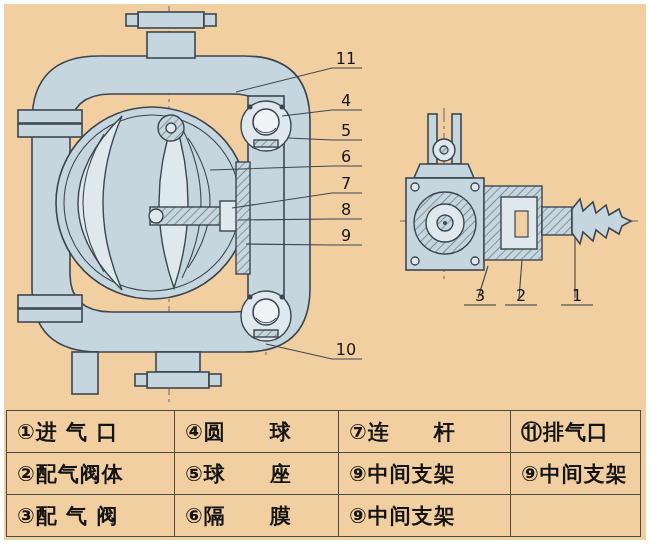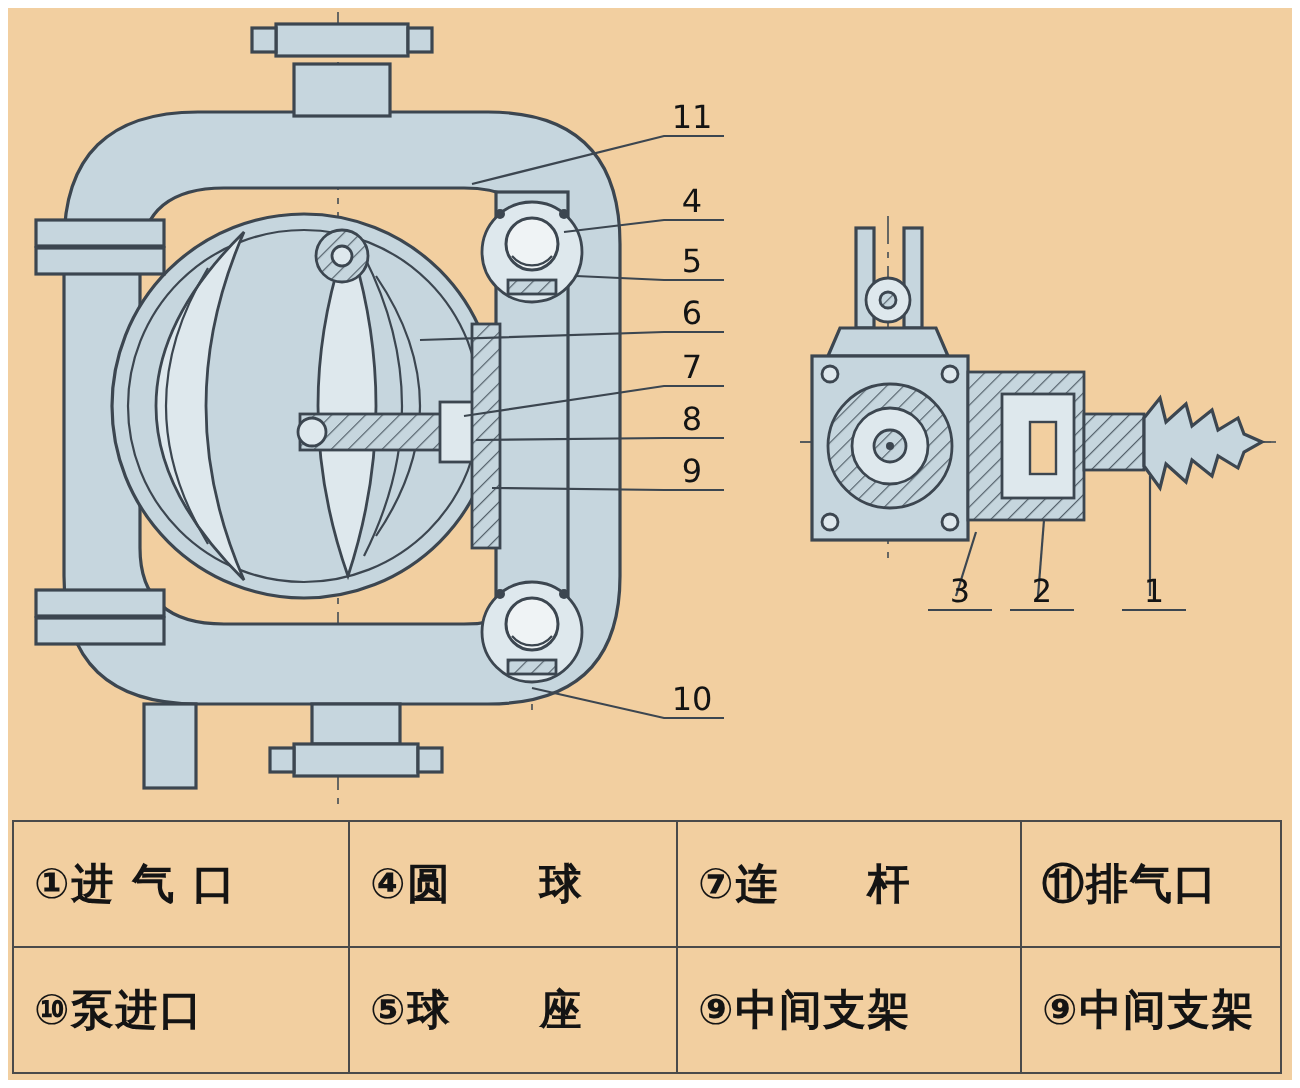--- a/index.html
+++ b/index.html
@@ -188,22 +188,28 @@
           <col class="c4">
         </colgroup>
       <tbody>
           <tr>
         <td>①进 气 口</td>
         <td>④圆　　球</td>
         <td>⑦连　　杆</td>
         <td>⑪排气口</td>
       </tr>
       <tr>
-        <td>⑩泵进口</td>
+        <td>②配气阀体</td>
         <td>⑤球　　座</td>
         <td>⑨中间支架</td>
         <td>⑨中间支架</td>
       </tr>
+      <tr>
+        <td>③配 气 阀</td>
+        <td>⑥隔　　膜</td>
+        <td>⑨中间支架</td>
+        <td></td>
+      </tr>
     </tbody>
       </table>
 
   </div>
 </div>
 
 </body></html>

